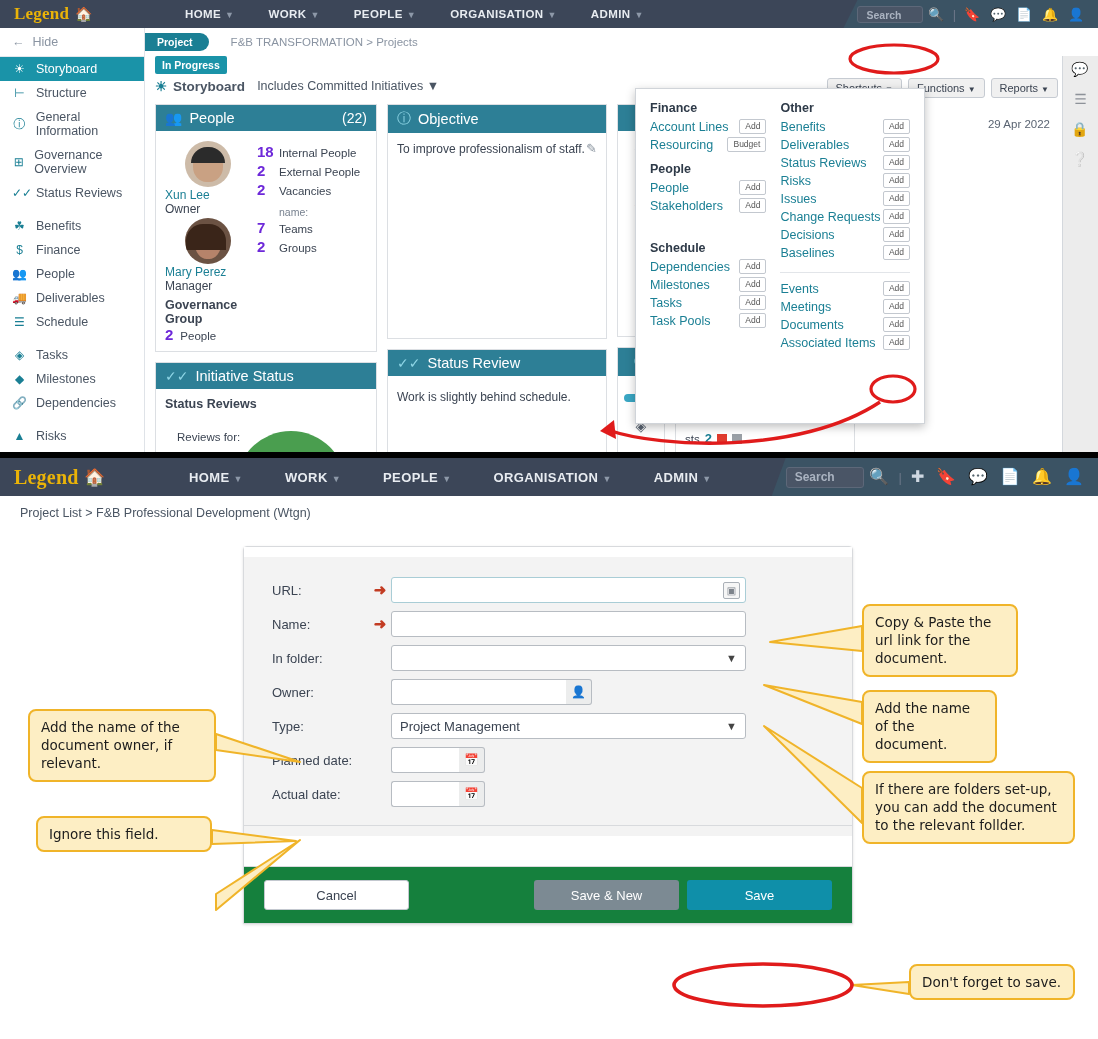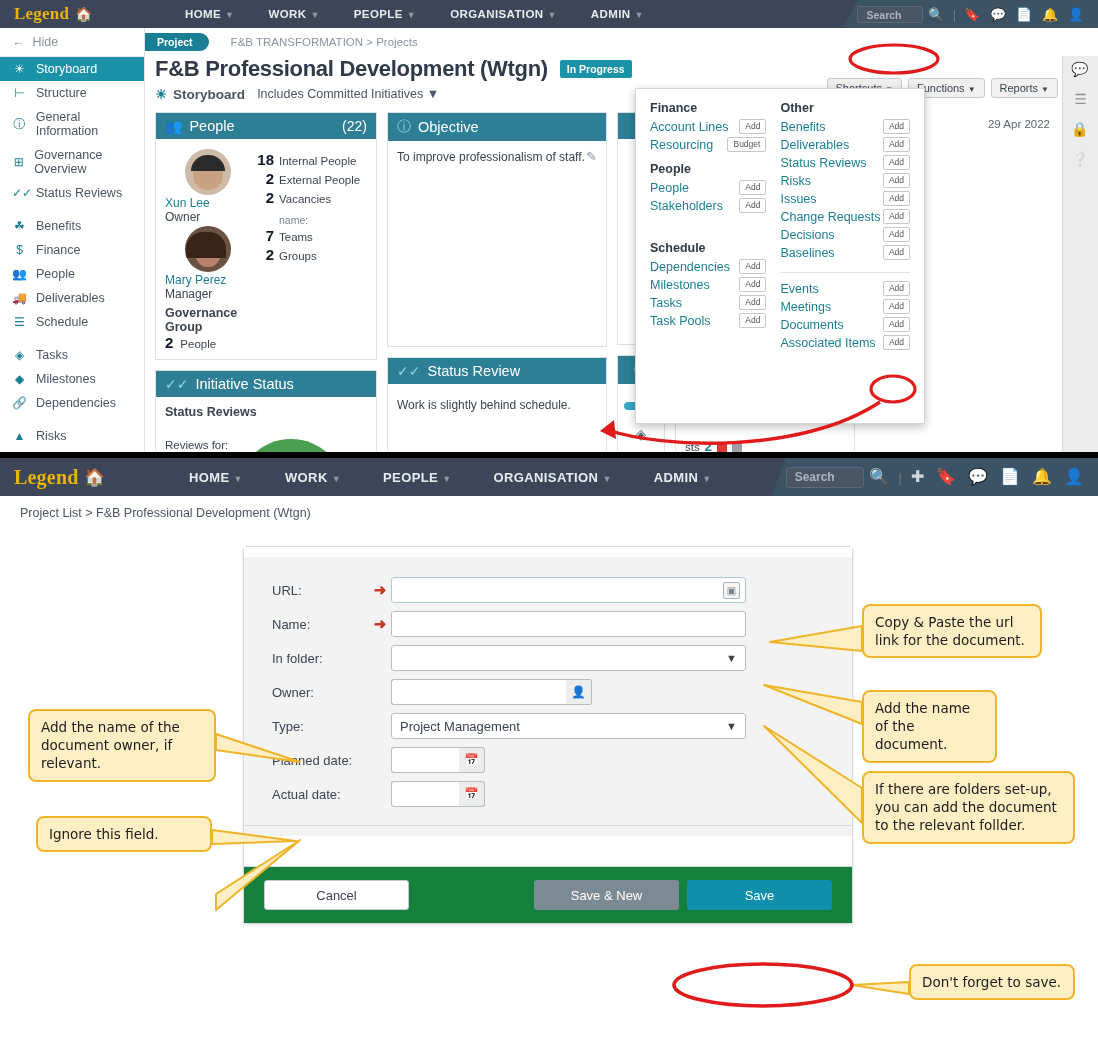--- a/index.html
+++ b/index.html
@@ -135,21 +135,21 @@
              width:30px; height:34px; border-radius:50% 50% 45% 45%; background:#c9a183; }
   .avatar.a2 .av-face { background:#b6836a; width:26px; }
   .av-hair { position:absolute; left:50%; top:6px; transform:translateX(-50%);
              width:34px; height:16px; border-radius:17px 17px 0 0; background:#2b2b2b; }
   .avatar.a2 .av-hair { background:#3a2519; width:40px; height:26px; left:46%; }
   .nm { color:#1a7f94; font-size:12px; }
   .role { color:#3b4452; font-size:12px; }
   .gov { font-weight:bold; font-size:12.5px; margin-top:5px; }
   .ppl-right { flex:1; padding-top:4px; }
   .statline { display:flex; align-items:baseline; gap:5px; margin-bottom:2px; }
-  .statnum { color:#0f172a; font-weight:bold; font-size:15px; min-width:17px; text-align:right; }
+  .statnum { color:#6d28d9; font-weight:bold; font-size:15px; min-width:17px; }
   .statlbl { font-size:11.5px; color:#3b4452; }
   .fromlbl { font-size:10.5px; color:#77818f; margin:8px 0 1px 22px; }
   .govline { display:flex; align-items:baseline; gap:7px; }
 
   .obj-card { width:220px; }
   .obj-body { display:flex; height:205px; }
   .obj-text { font-size:12px; line-height:1.35; flex:1; }
   .pencil { color:#8a949f; font-size:13px; }
 
   .ben-card { width:48px; }
@@ -162,21 +162,21 @@
   .assoc-body { height:205px; }
   .assoc-t { font-weight:bold; font-size:12.5px; }
   .assoc-s { font-size:12px; color:#4a5563; margin-bottom:11px; }
 
   .init-card { width:222px; }
   .status-card { width:220px; }
   .info-card { width:48px; }
   .rsk-card { width:180px; }
   .lower-b { height:92px; overflow:hidden; position:relative; }
   .sec-t { font-weight:bold; font-size:12.5px; }
-  .reviews-for { font-size:11.5px; margin-top:20px; }
+  .reviews-for { font-size:11.5px; margin-top:20px;margin-left:12px; }
   .green-circ {
     position:absolute; left:80px; top:42px; width:110px; height:110px;
     border-radius:50%; background:#4a9e4f;
   }
   .donut-row { display:flex; align-items:center; gap:6px; margin-top:3px; }
   .donut {
     width:48px; height:48px; border-radius:50%; background:#f0904a; color:#fff;
     font-size:7.5px; font-weight:bold; display:flex; align-items:center;
     justify-content:center; text-align:center; line-height:1.15; flex:0 0 48px;
   }
@@ -407,21 +407,20 @@
     </div>
 
     <div class="content">
 
       <div class="crumbrow">
         <span class="tab-project">Project</span>
         <span class="crumbs">F&amp;B TRANSFORMATION &gt; Projects</span>
       </div>
 
       <div class="page-title-row">
-        <span class="page-title">F&amp;B Professional Development (Wtgn)</span>
         <span class="badge-status">In Progress</span>
       </div>
 
       <div class="subtitle-row">
         <span class="subtitle-main">
           <span style="color:#1a7f94">☀</span>
           <span>Storyboard</span>
         </span>
         <span class="subtitle-alt">
           <span>Includes Committed Initiatives</span>
@@ -792,21 +791,21 @@
       <div class="dlg-sep"></div>
     </div>
     <div class="dlg-foot"></div>
     <div class="dlg-actions">
       <div class="btn-cancel">Cancel</div>
       <div class="btn-savenew">Save &amp; New</div>
       <div class="btn-save">Save</div>
     </div>
   </div>
 
-  <div class="callout" style="left:862px; top:146px; width:180px;">Copy &amp; Paste the url link for the document.</div>
+  <div class="callout" style="left:862px; top:146px; width:156px;">Copy &amp; Paste the url link for the document.</div>
   <div class="callout" style="left:862px; top:232px; width:135px;">Add the name of the document.</div>
   <div class="callout" style="left:862px; top:313px; width:213px;">If there are folders set-up, you can add the document to the relevant follder.</div>
   <div class="callout" style="left:28px; top:251px; width:188px;">Add the name of the document owner, if relevant.</div>
   <div class="callout" style="left:36px; top:358px; width:176px;">Ignore this field.</div>
   <div class="callout" style="left:909px; top:506px; width:166px;">Don't forget to save.</div>
 
   <svg class="annot" style="left:0;top:0;width:1098px;height:581px" viewBox="0 0 1098 581">
     <g fill="#fdeec4" stroke="#f0b429" stroke-width="2" stroke-linejoin="round">
       <path d="M862,168 L770,184 L862,193 Z"></path>
       <path d="M862,244 L764,227 L862,266 Z"></path>

